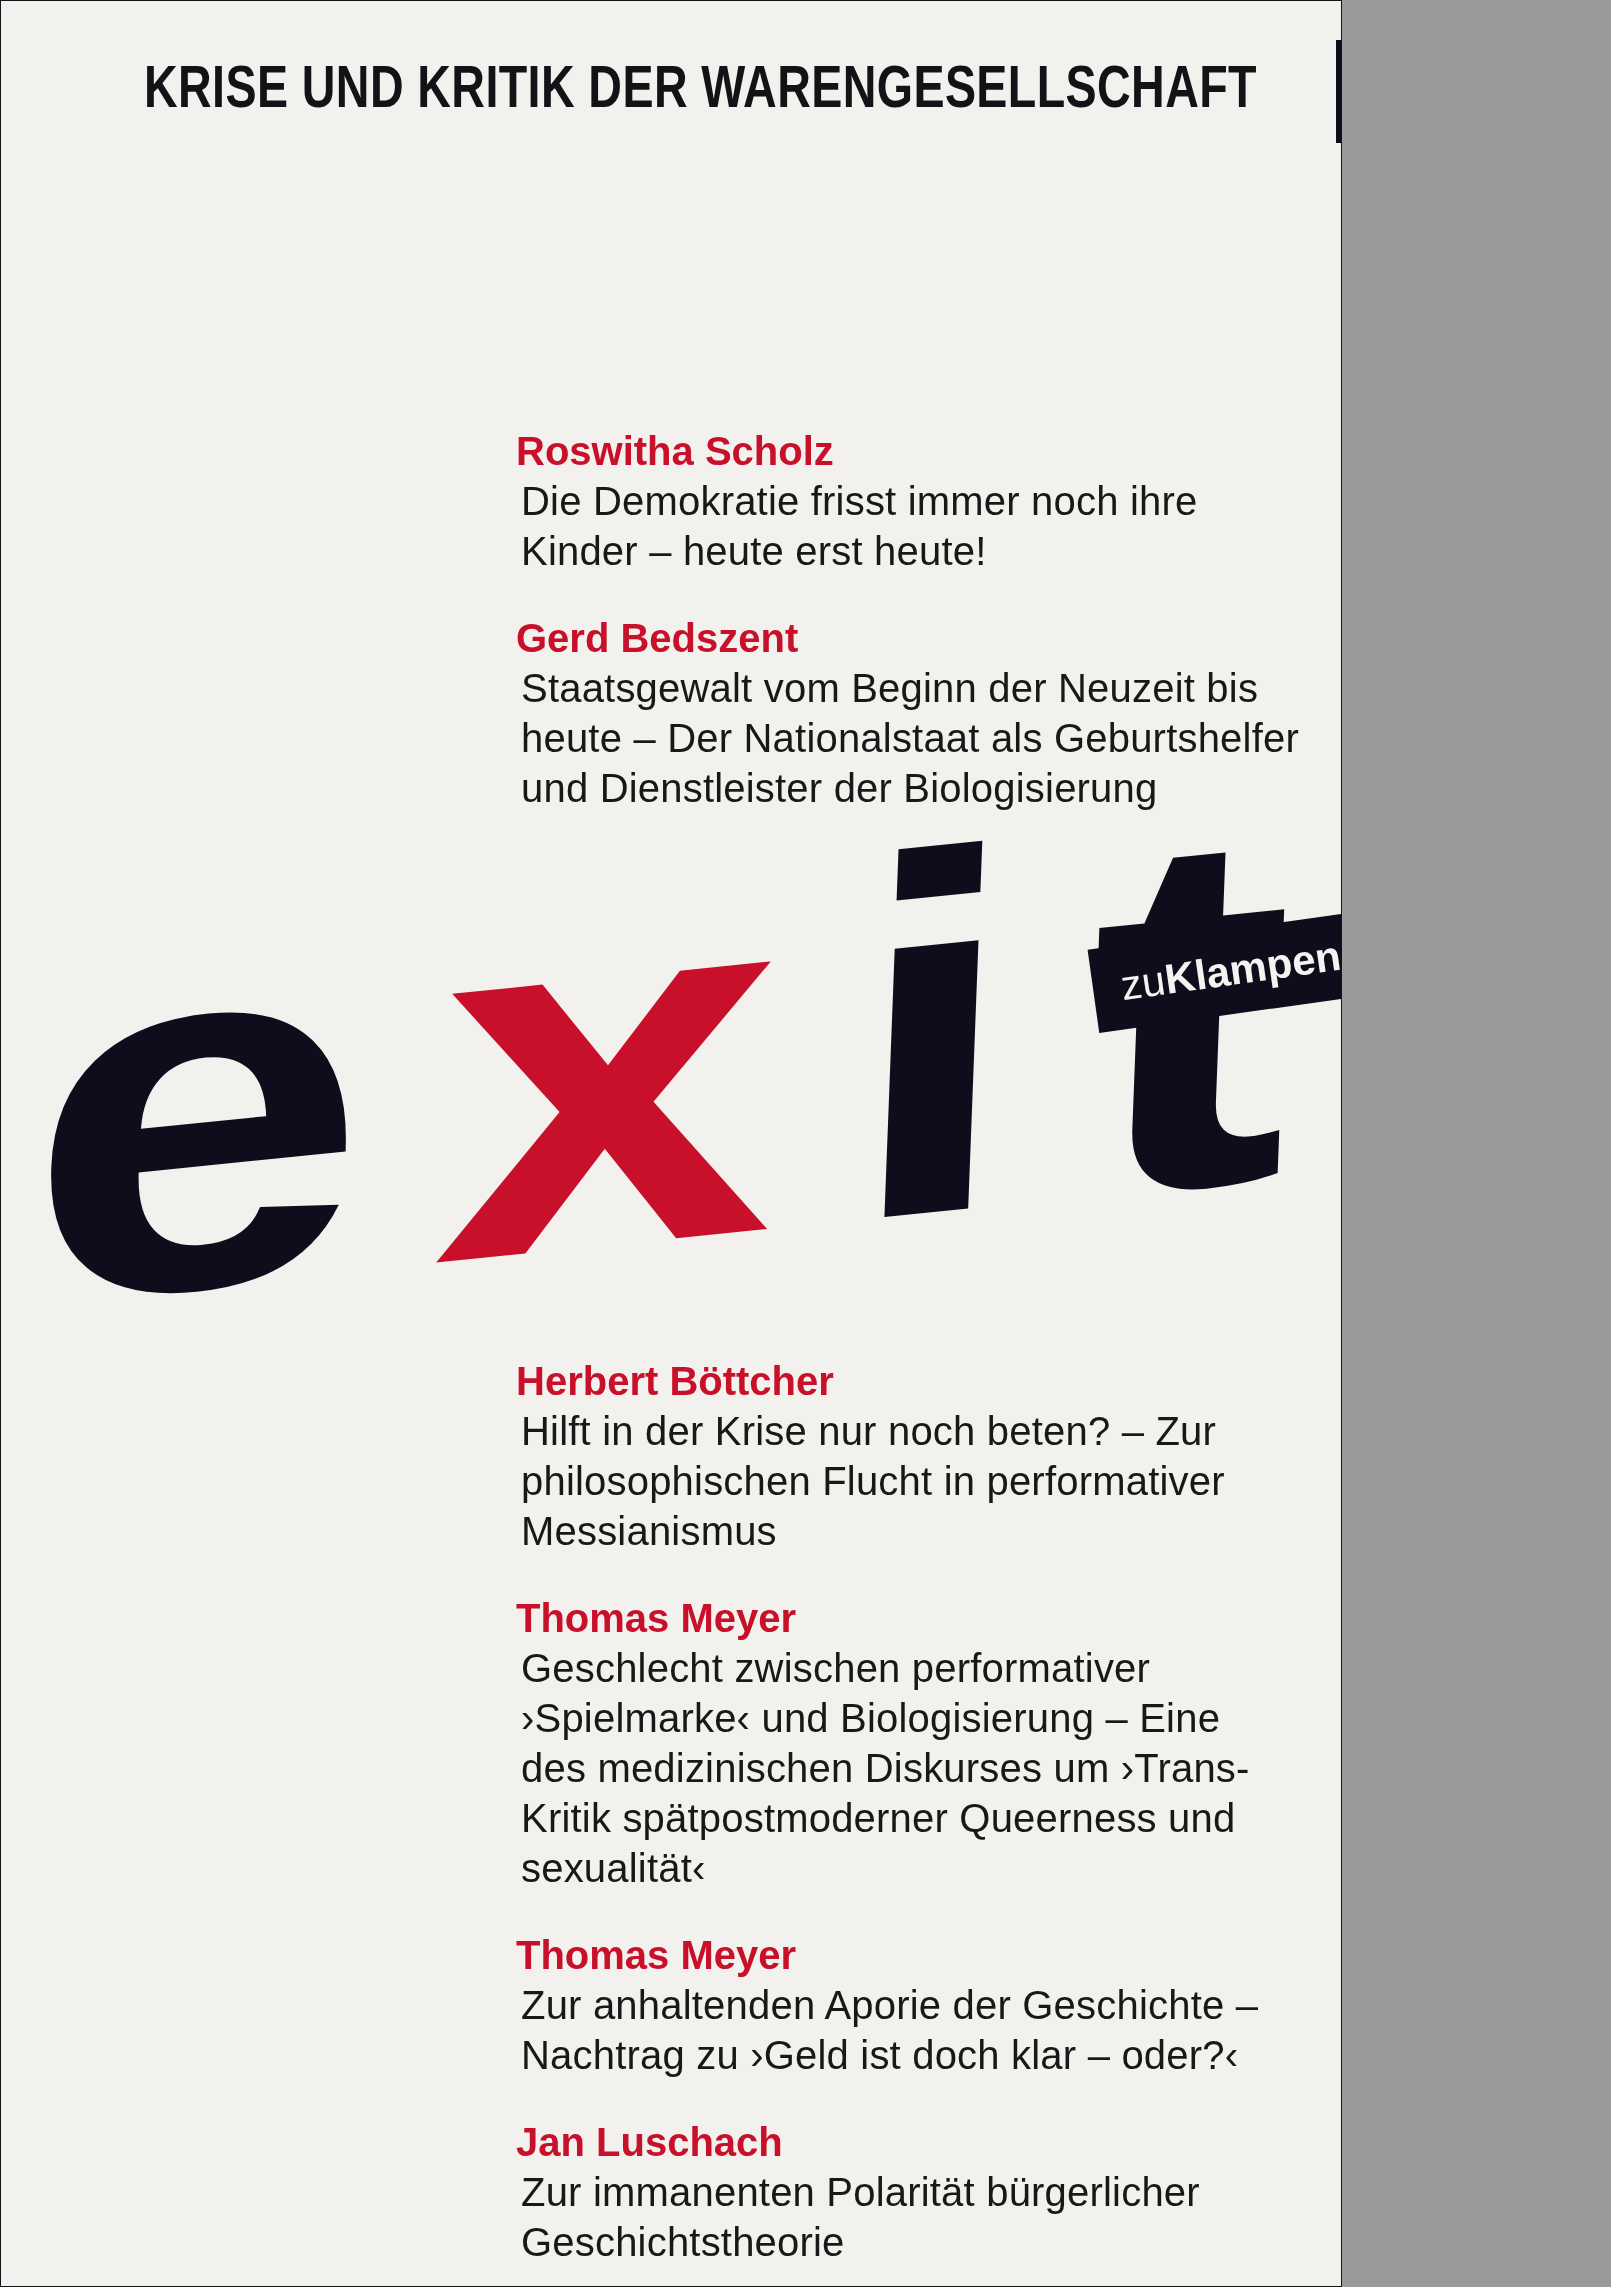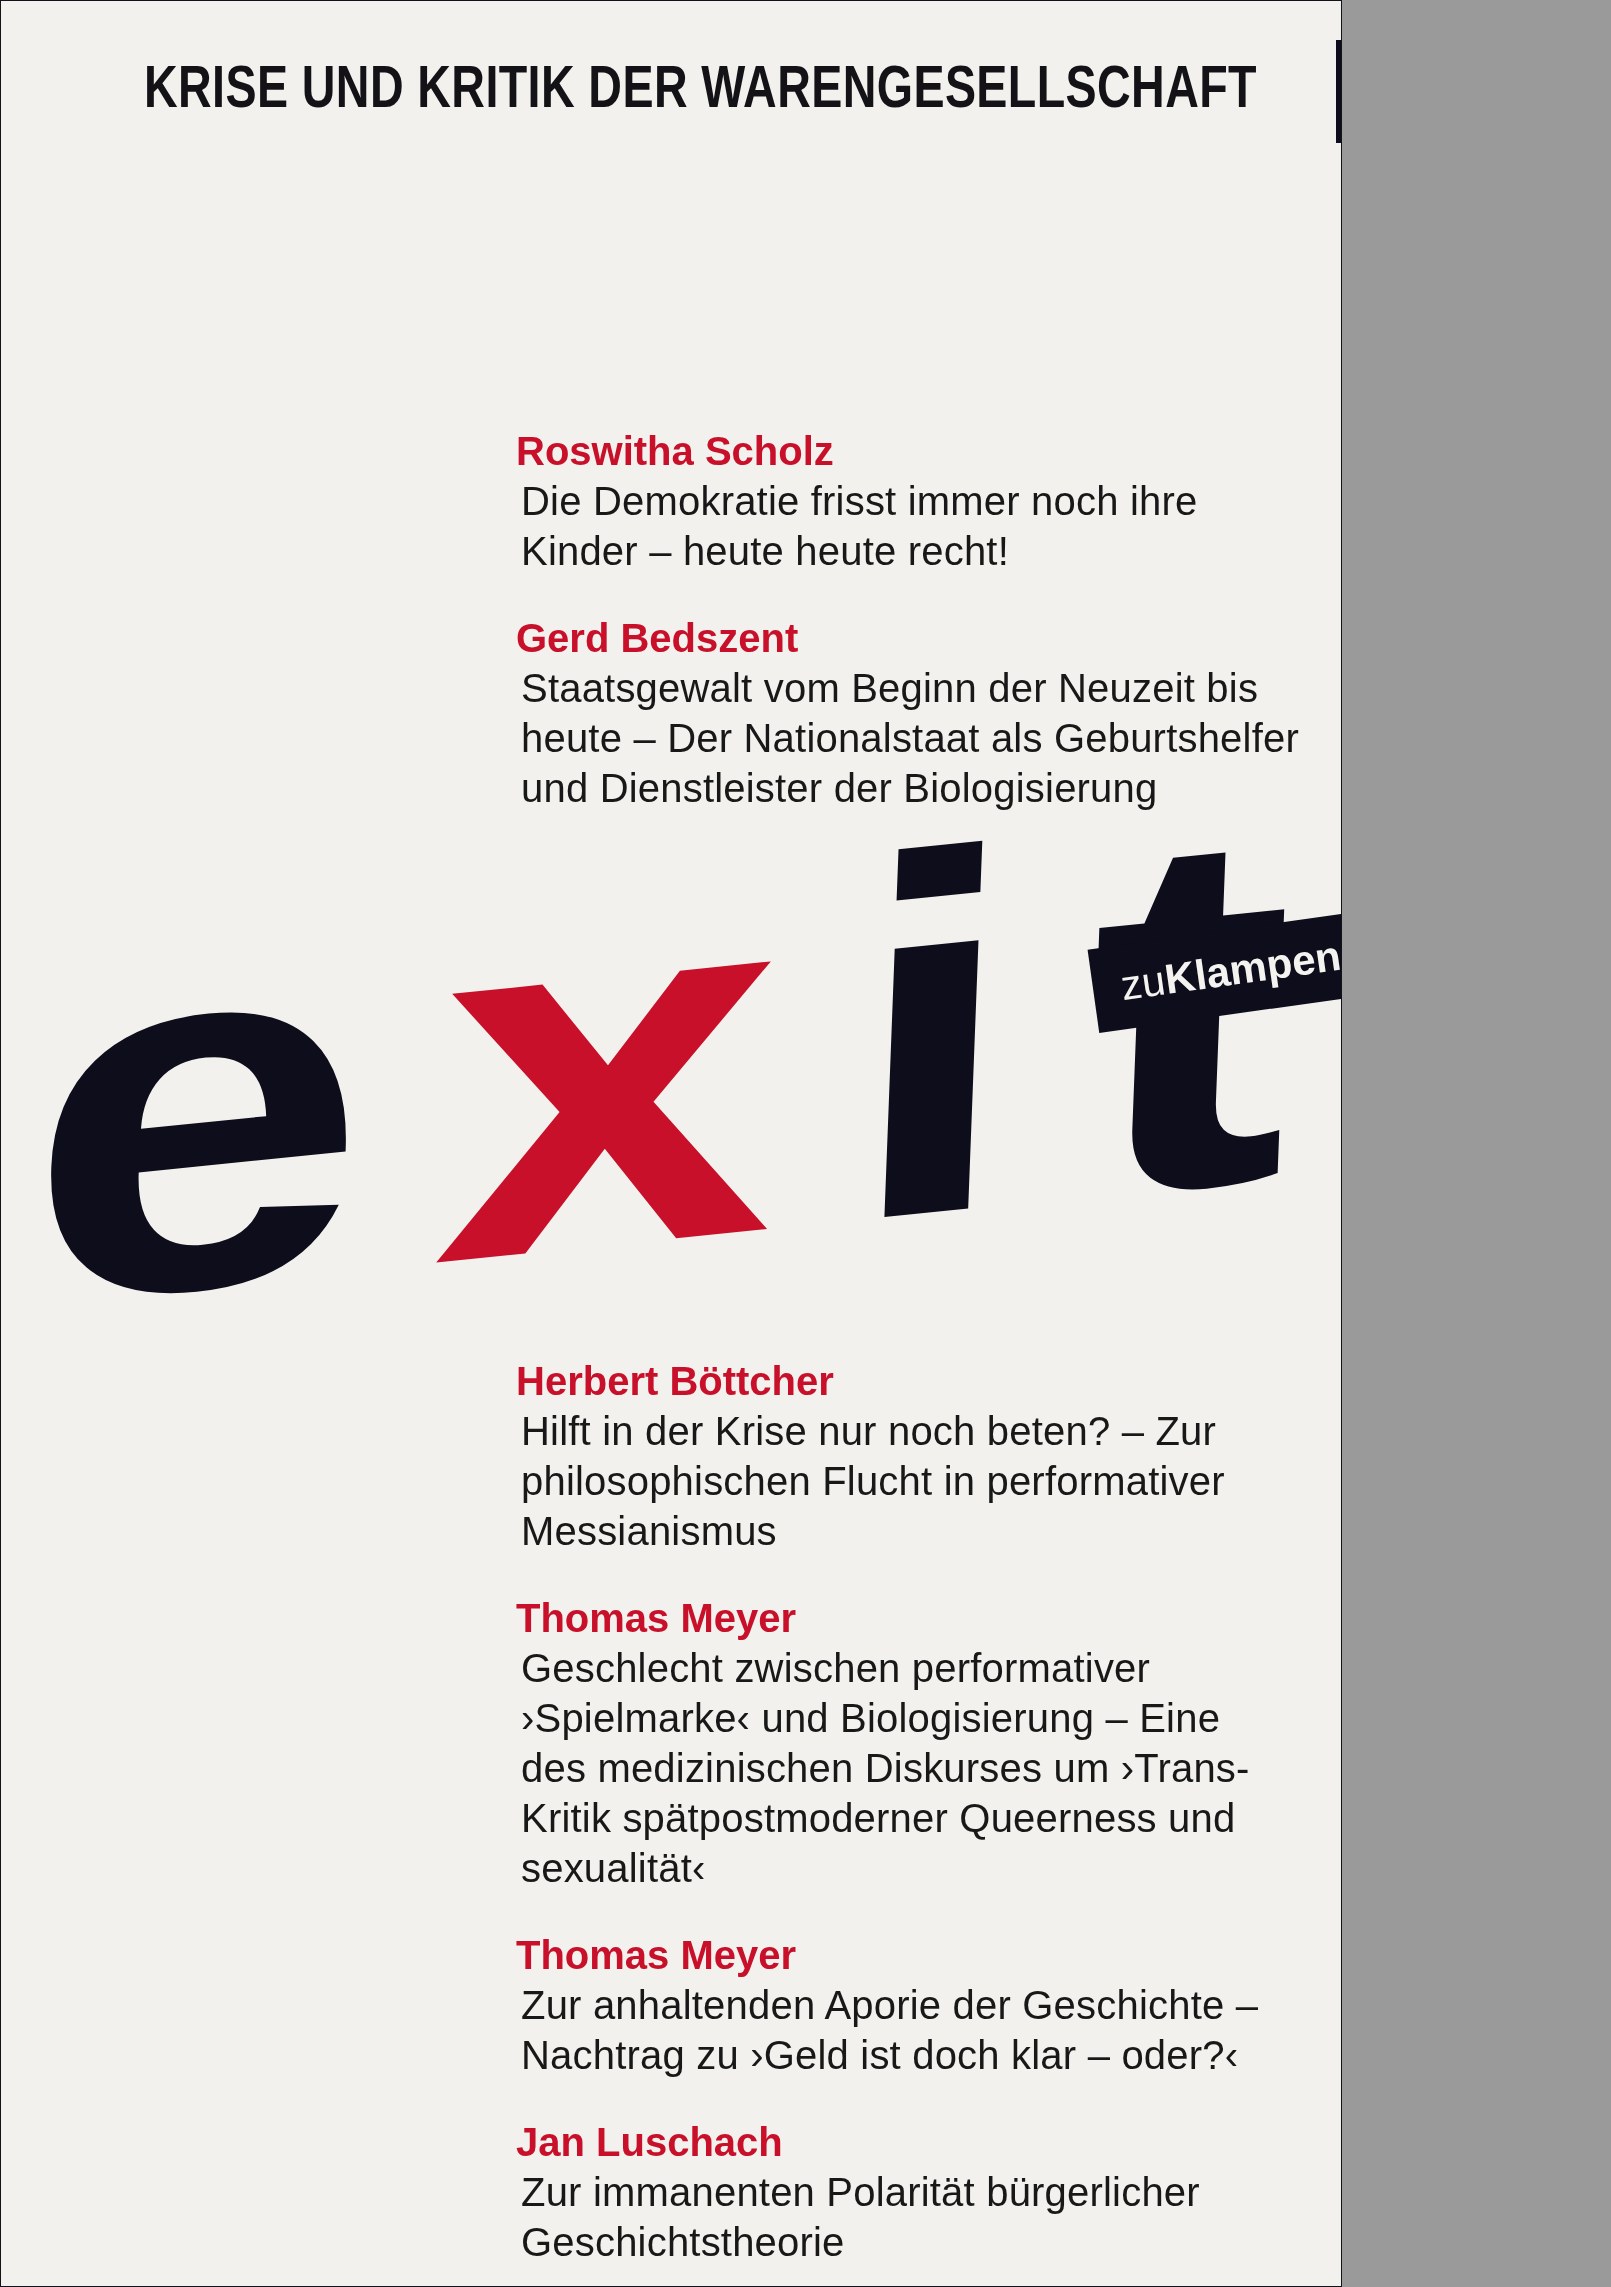--- a/index.html
+++ b/index.html
@@ -122,21 +122,21 @@
     <span class="condense">KRISE UND KRITIK DER WARENGESELLSCHAFT</span>
   </div>
   <div class="issue-box">
     <span class="issue-text">#16/2019</span>
   </div>
 
   <section class="articles top">
     <article class="article">
       <h2 class="author">Roswitha Scholz</h2>
       <p class="title-line">Die Demokratie frisst immer noch ihre</p>
-      <p class="title-line">Kinder – heute heute recht!</p>
+      <p class="title-line">Kinder – heute erst heute!</p>
     </article>
     <article class="article">
       <h2 class="author">Gerd Bedszent</h2>
       <p class="title-line">Staatsgewalt vom Beginn der Neuzeit bis</p>
       <p class="title-line">heute – Der Nationalstaat als Geburtshelfer</p>
       <p class="title-line">und Dienstleister der Biologisierung</p>
     </article>
   </section>
 
   <div class="exit-logo">

